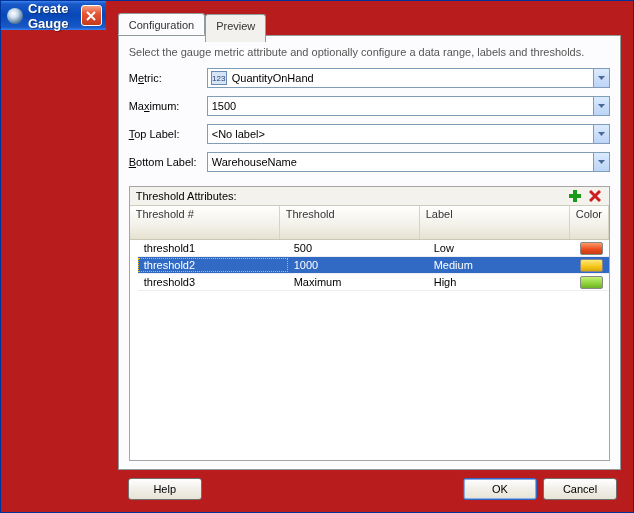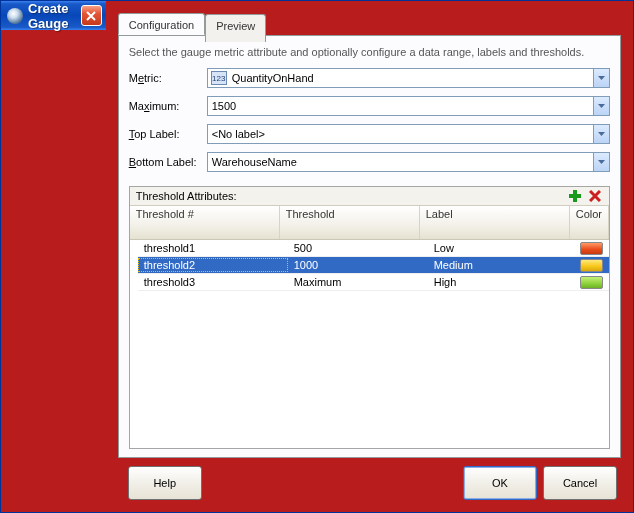--- a/index.html
+++ b/index.html
@@ -210,21 +210,21 @@
   .sw-green { background: linear-gradient(to bottom,#c3f07a 0%, #8ed23a 60%, #6fb028 100%); }
 
   .button-row {
     display:flex;
     padding: 8px 4px 4px 4px;
     align-items:center;
   }
   .button-row .spacer { flex:1; }
   .btn {
     min-width: 74px;
-    height: 34px;
+    height: 22px;
     border:1px solid #707070;
     background: linear-gradient(to bottom,#fff 0%, #f1efe8 50%, #e7e3d6 100%);
     border-radius:3px;
     padding: 0 12px;
     margin-left: 6px;
     cursor:pointer;
     display:flex; align-items:center; justify-content:center;
   }
   .btn.default {
     border:1px solid #3169c6;

